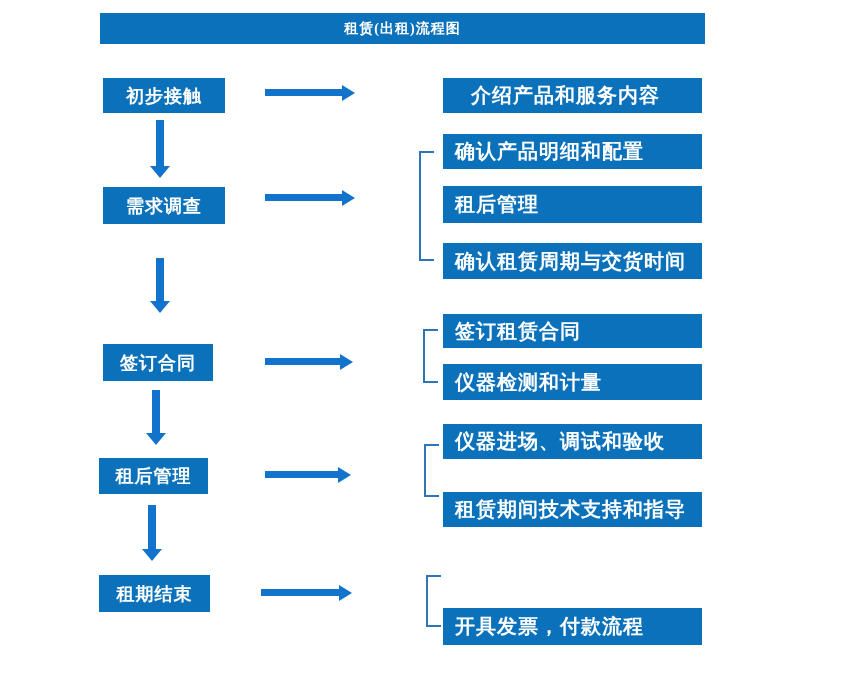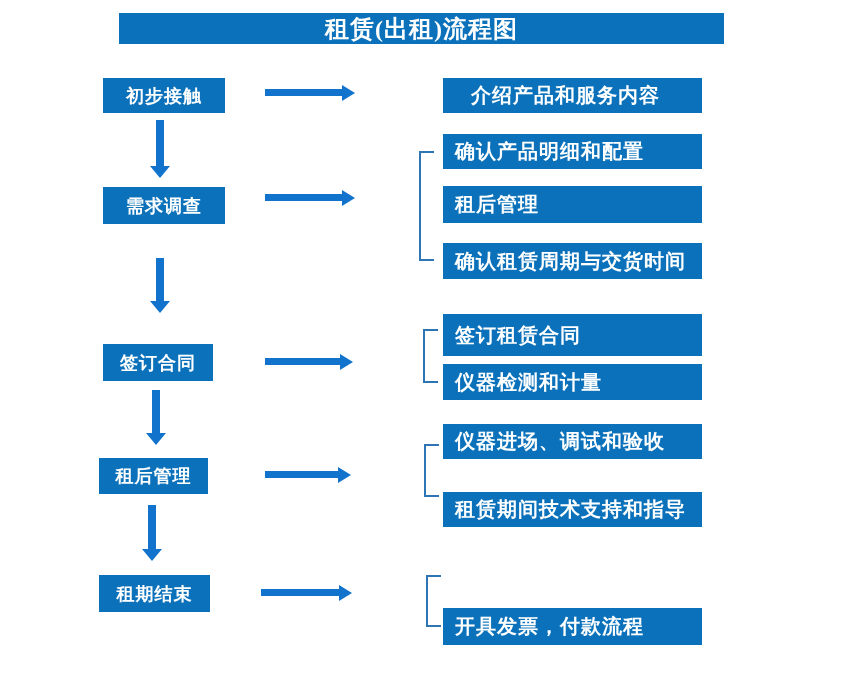--- a/index.html
+++ b/index.html
@@ -14,21 +14,21 @@
     position:relative;
     width:844px;height:688px;
     background:var(--bg);
     font-family:"Liberation Serif","DejaVu Serif",serif;
     overflow:hidden;
   }
   .title-bar{
     position:absolute;left:100px;top:13px;width:605px;height:31px;
     background:var(--box);color:var(--text);
     display:flex;align-items:center;justify-content:center;
-    font-weight:bold;font-size:24px;letter-spacing:1px;margin-left:19px;
+    font-weight:bold;font-size:14px;letter-spacing:1px;
   }
   .box{
     position:absolute;background:var(--box);color:var(--text);
     font-weight:bold;display:flex;align-items:center;
     box-sizing:border-box;white-space:nowrap;
   }
   .box.left{justify-content:center;font-size:18px;letter-spacing:1px;}
   .box.right{padding-left:12px;font-size:20px;letter-spacing:1px;}
   .harrow{position:absolute;height:7px;background:var(--arrow);}
   .harrow::after{
@@ -65,21 +65,21 @@
   <div class="box left" style="left:103px;top:344px;width:110px;height:37px;">签订合同</div>
   <div class="box left" style="left:99px;top:458px;width:109px;height:36px;">租后管理</div>
   <div class="box left" style="left:99px;top:575px;width:111px;height:37px;">租期结束</div>
 
   <div class="box right" style="left:443px;top:78px;width:259px;height:35px;padding-left:28px;">介绍产品和服务内容</div>
 
   <div class="box right" style="left:443px;top:134px;width:259px;height:35px;">确认产品明细和配置</div>
   <div class="box right" style="left:443px;top:186px;width:259px;height:37px;">租后管理</div>
   <div class="box right" style="left:443px;top:243px;width:259px;height:36px;">确认租赁周期与交货时间</div>
 
-  <div class="box right" style="left:443px;top:314px;width:259px;height:42px;">签订租赁合同</div>
+  <div class="box right" style="left:443px;top:314px;width:259px;height:34px;">签订租赁合同</div>
   <div class="box right" style="left:443px;top:364px;width:259px;height:36px;">仪器检测和计量</div>
 
   <div class="box right" style="left:443px;top:424px;width:259px;height:35px;">仪器进场、调试和验收</div>
   <div class="box right" style="left:443px;top:492px;width:259px;height:35px;">租赁期间技术支持和指导</div>
 
   <div class="box right" style="left:443px;top:608px;width:259px;height:37px;">开具发票，付款流程</div>
 
   <div class="harrow" style="left:265px;top:89px;width:78px;"></div>
   <div class="harrow" style="left:265px;top:194px;width:78px;"></div>
   <div class="harrow" style="left:265px;top:358px;width:76px;"></div>

